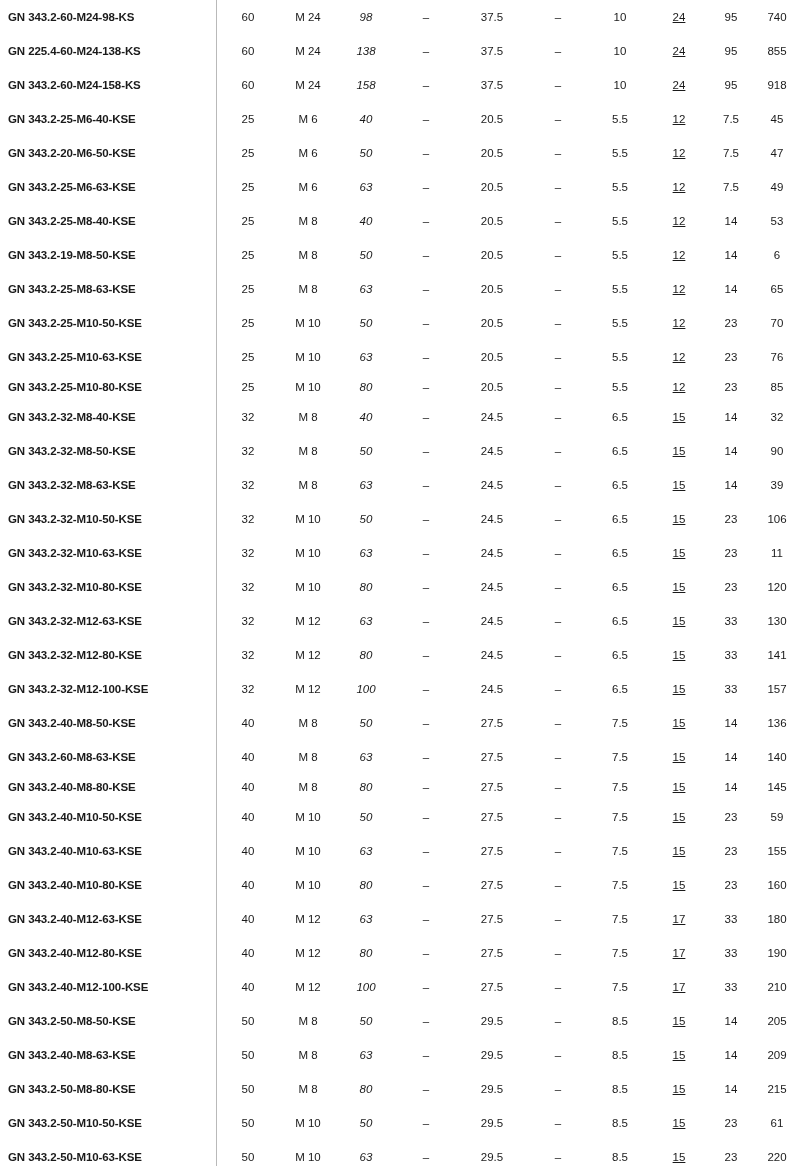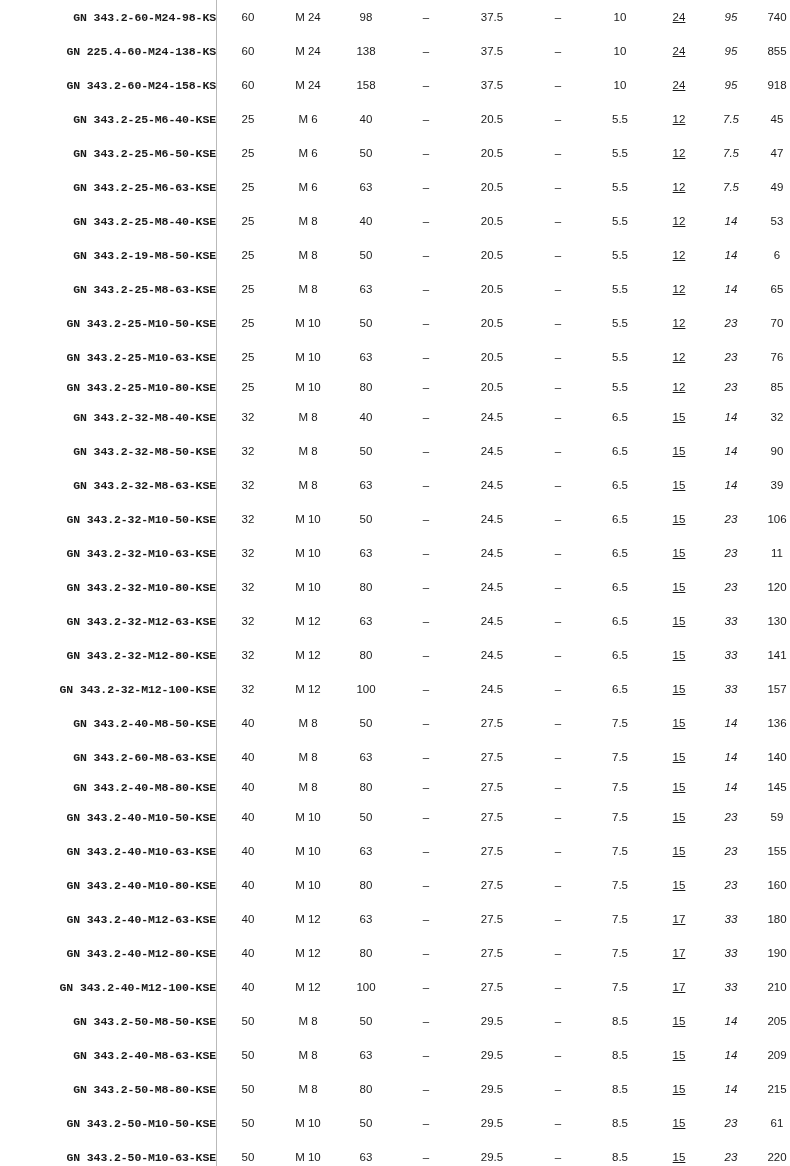--- a/index.html
+++ b/index.html
@@ -22,38 +22,37 @@
   .spec-table td {
     padding: 0;
     vertical-align: middle;
     font-size: 11.5px;
     white-space: nowrap;
   }
   .c-name {
     width: 208px;
     padding-left: 8px !important;
     font-weight: bold;
-    text-align: right;
+    text-align: left;
     font-size: 11.5px;
     letter-spacing: -0.1px;
     border-right: 1px solid #b9b9b9;
-    font-family: Liberation Mono, monospace;
   }
   .c-num {
     text-align: center;
   }
   .c1 { width: 62px; }
   .c2 { width: 58px; }
-  .c3 { width: 58px; }
+  .c3 { width: 58px; font-style: italic; }
   .c4 { width: 62px; }
   .c5 { width: 70px; }
   .c6 { width: 62px; }
   .c7 { width: 62px; }
   .c8 { width: 56px; text-decoration: underline; }
-  .c9 { width: 48px; font-style: italic; }
+  .c9 { width: 48px; }
   .c10 { width: 44px; }
 </style>
 </head>
 <body>
 
 <table class="spec-table">
   <tbody>
       <tr style="height: 34px;">
         <td class="c-name">GN 343.2-60-M24-98-KS</td>
         <td class="c-num c1">60</td>
@@ -100,21 +99,21 @@
         <td class="c-num c3">40</td>
         <td class="c-num c4">–</td>
         <td class="c-num c5">20.5</td>
         <td class="c-num c6">–</td>
         <td class="c-num c7">5.5</td>
         <td class="c-num c8">12</td>
         <td class="c-num c9">7.5</td>
         <td class="c-num c10">45</td>
       </tr>
       <tr style="height: 34px;">
-        <td class="c-name">GN 343.2-25-M6-50-KSE</td>
+        <td class="c-name">GN 343.2-20-M6-50-KSE</td>
         <td class="c-num c1">25</td>
         <td class="c-num c2">M 6</td>
         <td class="c-num c3">50</td>
         <td class="c-num c4">–</td>
         <td class="c-num c5">20.5</td>
         <td class="c-num c6">–</td>
         <td class="c-num c7">5.5</td>
         <td class="c-num c8">12</td>
         <td class="c-num c9">7.5</td>
         <td class="c-num c10">47</td>

